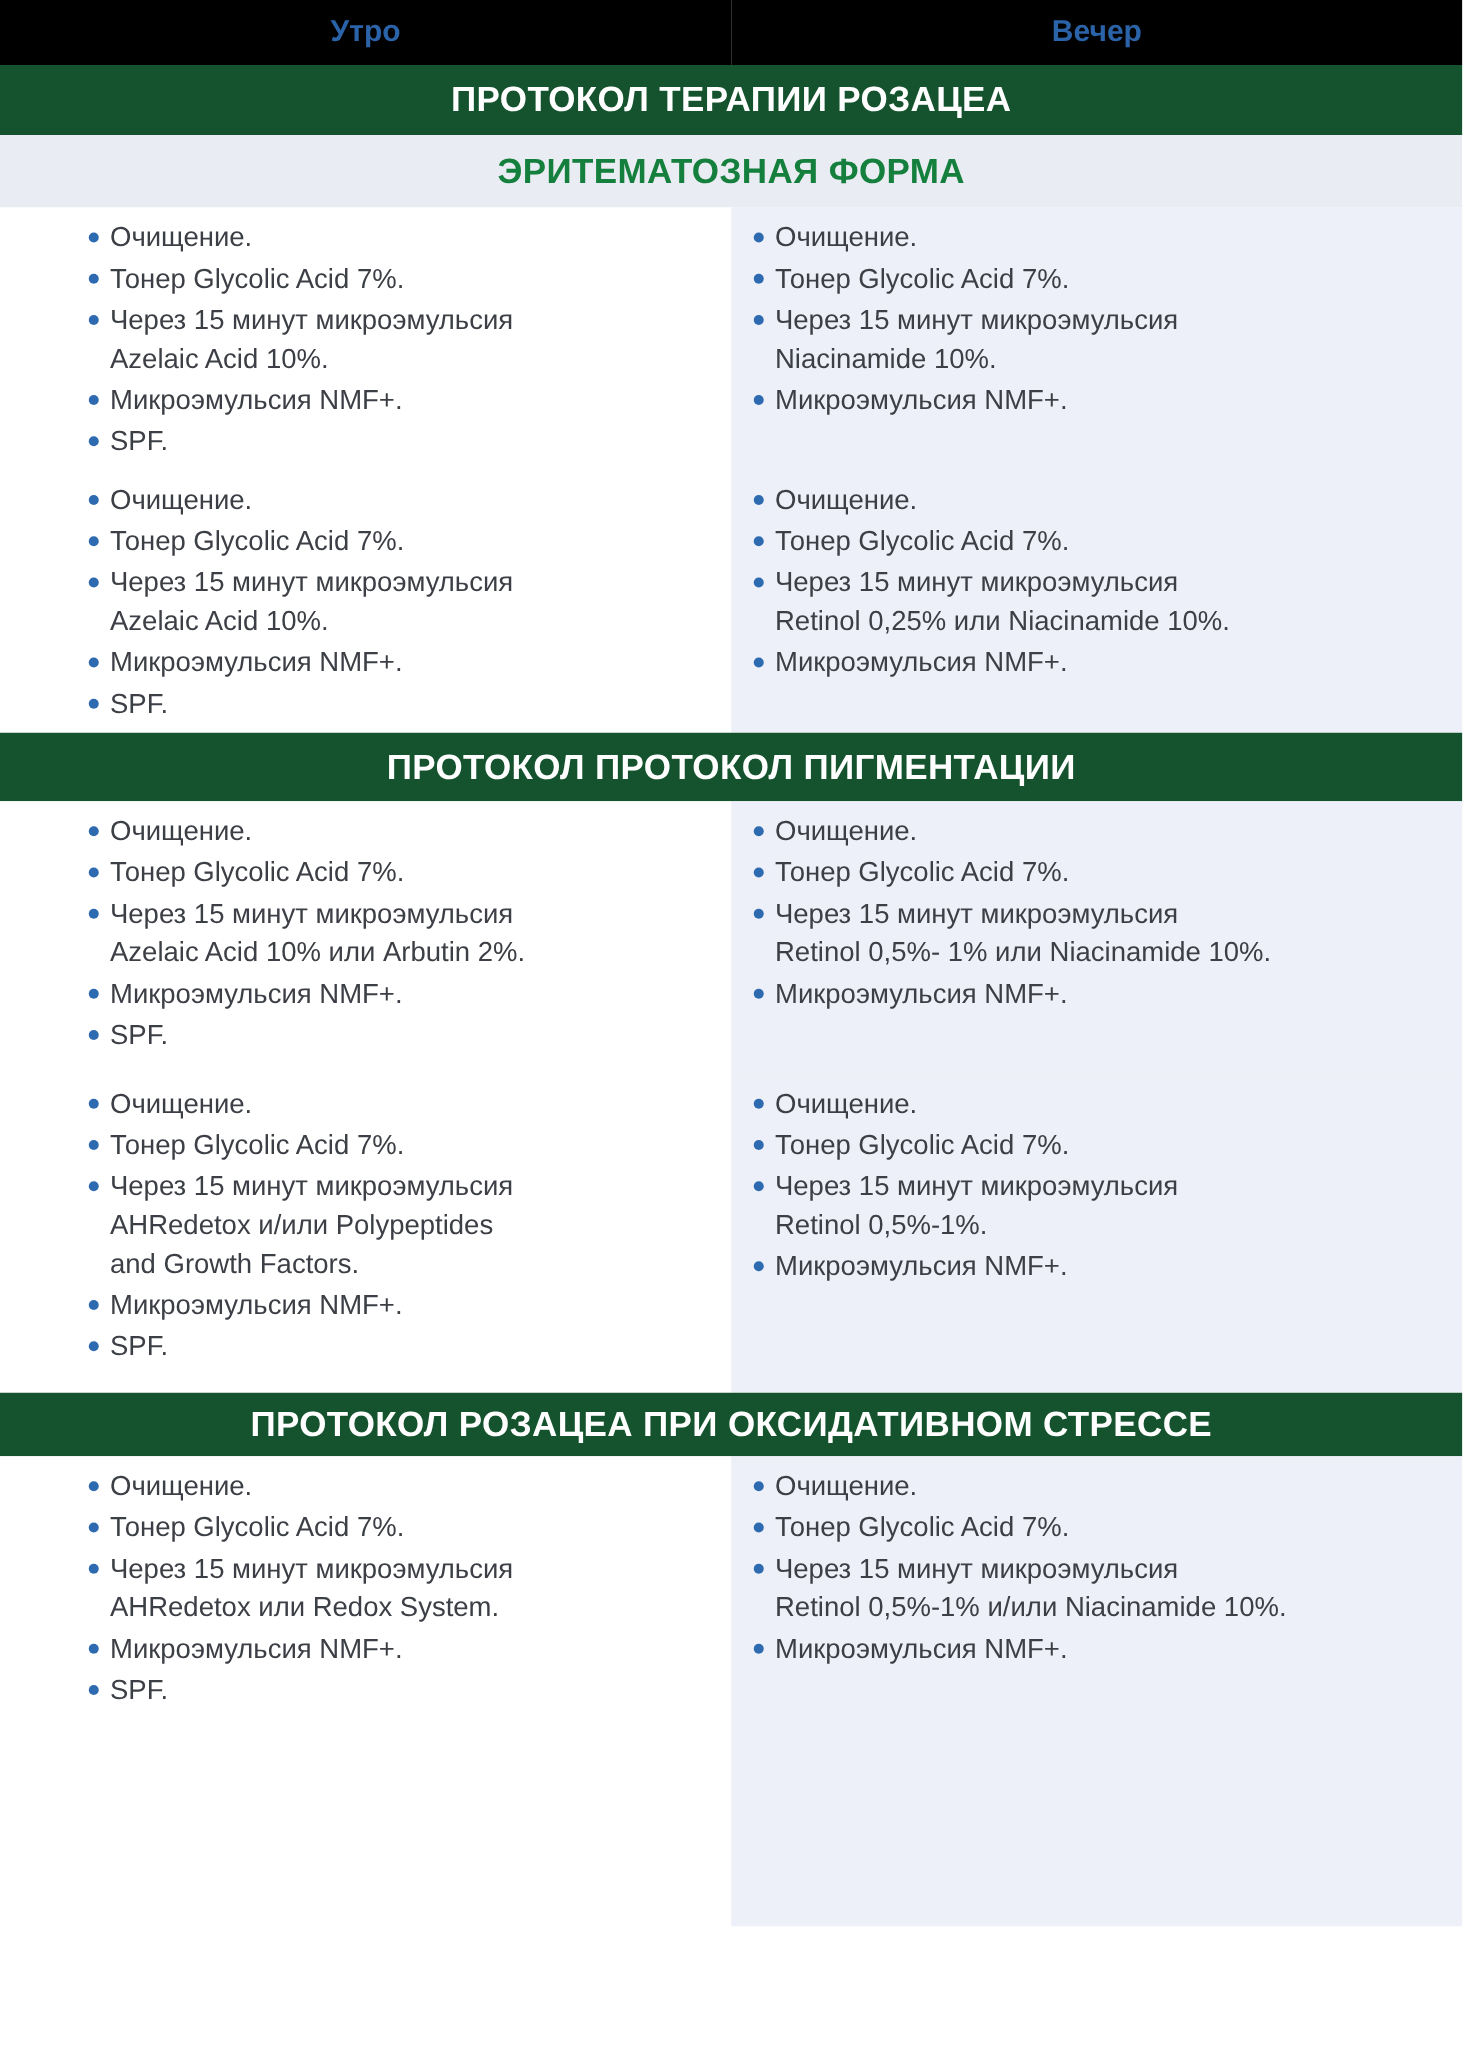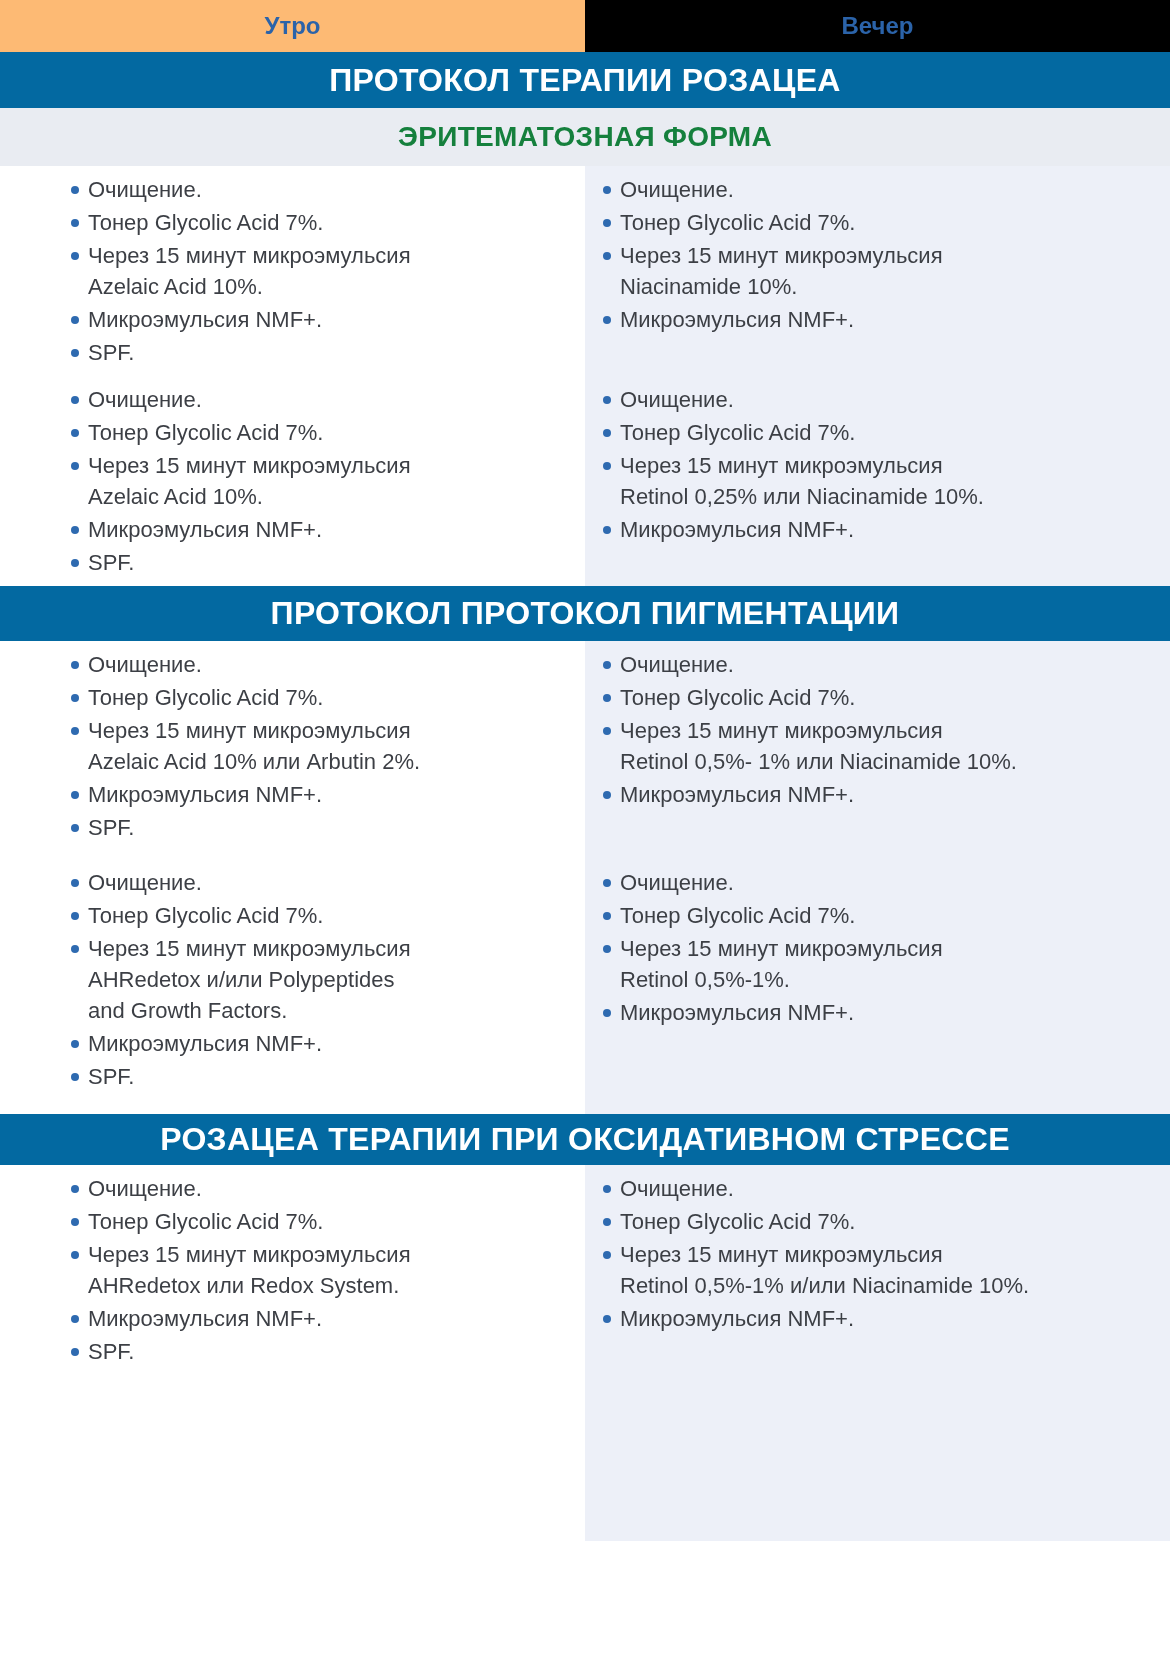--- a/index.html
+++ b/index.html
@@ -18,28 +18,28 @@
   }
   .col-head {
     width: 585px;
     display: flex;
     align-items: center;
     justify-content: center;
     font-weight: bold;
     font-size: 24px;
     color: #2b63a9;
   }
-  .col-head.left { background: #fdba74; }
+  .col-head.left { background: #000000; }
   .col-head.right { background: #000000; }
   .banner {
     width: 100%;
-    background: #0369a1;
+    background: #14532d;
     color: #ffffff;
     font-weight: bold;
-    font-size: 32px;
+    font-size: 28px;
     letter-spacing: 0.3px;
     display: flex;
     align-items: center;
     justify-content: center;
     text-align: center;
   }
   .subband {
     width: 100%;
     background: #e9ecf2;
     color: #15803d;
@@ -197,21 +197,21 @@
         <li>Очищение.</li>
         <li>Тонер Glycolic Acid 7%.</li>
         <li>Через 15 минут микроэмульсия
 Retinol 0,5%-1%.</li>
         <li>Микроэмульсия NMF+.</li>
       </ul>
     </div>
   </div>
 
   <div class="banner" style="height:51px">
-    <span>РОЗАЦЕА ТЕРАПИИ ПРИ ОКСИДАТИВНОМ СТРЕССЕ</span>
+    <span>ПРОТОКОЛ РОЗАЦЕА ПРИ ОКСИДАТИВНОМ СТРЕССЕ</span>
   </div>
 
   <div class="content-row" style="height:376px">
     <div class="cell left">
       <ul class="steps">
         <li>Очищение.</li>
         <li>Тонер Glycolic Acid 7%.</li>
         <li>Через 15 минут микроэмульсия
 AHRedetox или Redox System.</li>
         <li>Микроэмульсия NMF+.</li>

